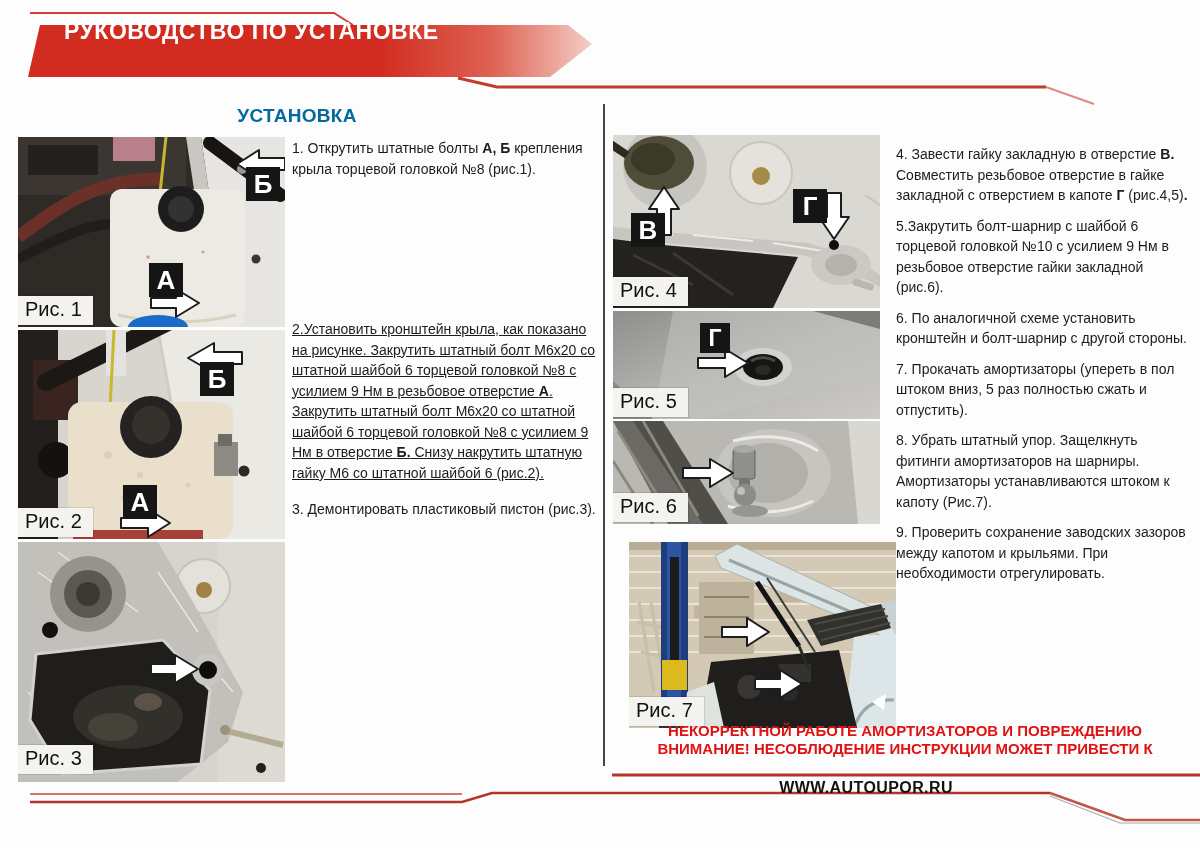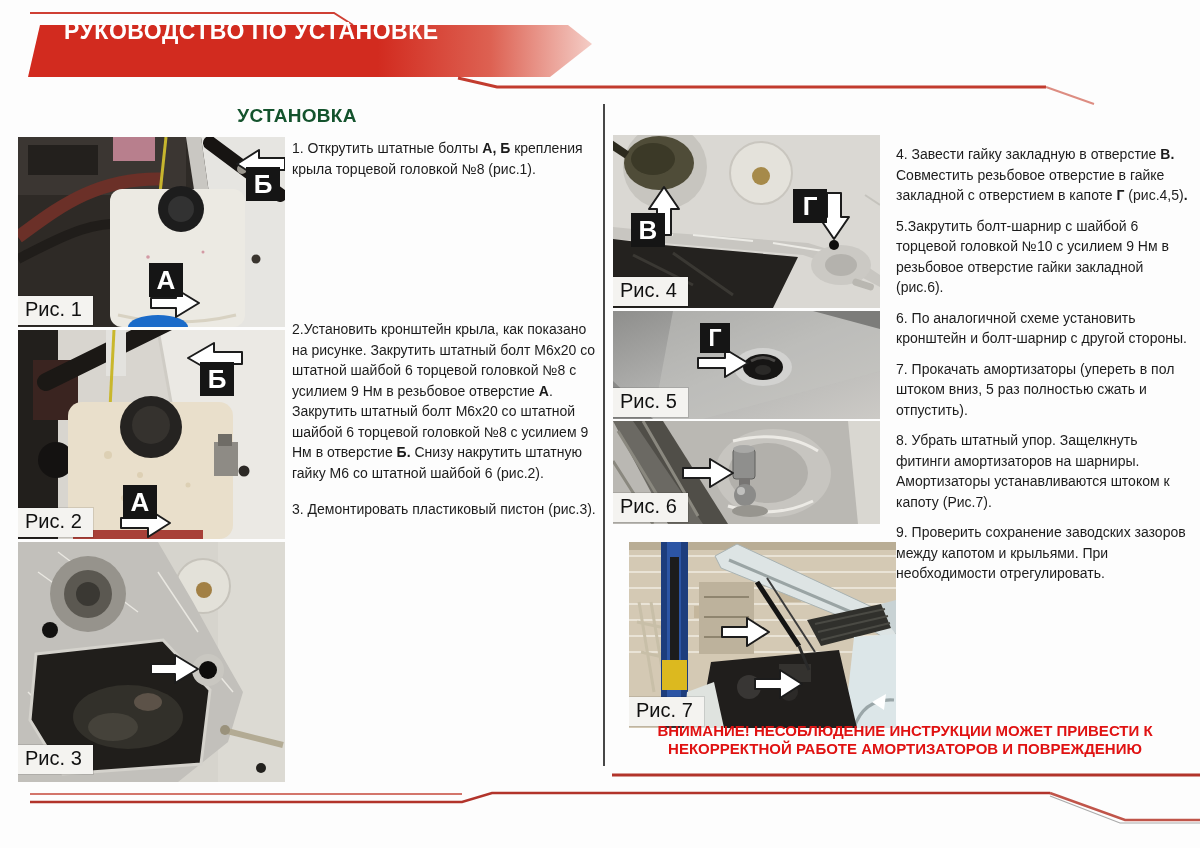--- a/index.html
+++ b/index.html
@@ -4,30 +4,30 @@
 <style>
   html,body{margin:0;padding:0;background:#fff;}
   .page{position:relative;width:1200px;height:848px;background:#fdfdfd;overflow:hidden;
         font-family:"Liberation Sans",sans-serif;}
   svg{display:block}
 
   
   .banner-title{position:absolute;left:64px;top:18px;width:520px;color:#fff;
     font-size:23px;font-weight:700;letter-spacing:.5px;}
   .section-title{position:absolute;left:177px;top:105px;width:240px;text-align:center;
-    color:#14532d;font-size:19px;font-weight:700;letter-spacing:.3px;}
+    color:#0369a1;font-size:19px;font-weight:700;letter-spacing:.3px;}
 
   
   .vdivider{position:absolute;left:603px;top:104px;width:2px;height:662px;background:#474747;}
   .steps{position:absolute;color:#1c1c1c;font-size:14px;line-height:20.5px;}
   .steps p{margin:0;}
   .steps p b{font-weight:700;}
   #steps-left{left:292px;top:138px;width:304px;}
   #steps-right{left:896px;top:136px;width:297px;}
-  #steps-left .step:nth-of-type(2){margin-top:140px;}
+  #steps-left .step:nth-of-type(2){margin-top:140px;text-decoration:underline;}
   #steps-left .step:nth-of-type(3){margin-top:16px;}
   #steps-right .step{margin-bottom:10px;margin-top:8px;}
 
   
   .photo{position:absolute;overflow:hidden;background:#9a9a96;}
   .photo svg{position:absolute;left:0;top:0;}
   .fig-label{position:absolute;left:0;bottom:2px;background:#f4f3f0;color:#111;
     font-size:20px;line-height:27px;padding:0 11px 2px 7px;
     box-shadow:0 0 0 1px rgba(0,0,0,.10);}
   .marker{position:absolute;width:34px;height:34px;background:#151515;color:#fff;
@@ -271,25 +271,26 @@
   <div class="steps" id="steps-right">
       <p class="step"><span>4. Завести гайку закладную в отверстие </span><b>В.</b><span> Совместить резьбовое отверстие в гайке закладной с отверстием в капоте </span><b>Г</b><span> (рис.4,5)</span><b>.</b></p>
       <p class="step"><span>5.Закрутить болт-шарнир с шайбой 6 торцевой головкой №10 с усилием 9 Нм в резьбовое отверстие гайки закладной (рис.6).</span></p>
       <p class="step"><span>6. По аналогичной схеме установить кронштейн и болт-шарнир с другой стороны.</span></p>
       <p class="step"><span>7. Прокачать амортизаторы (упереть в пол штоком вниз, 5 раз полностью сжать и отпустить).</span></p>
       <p class="step"><span>8. Убрать штатный упор. Защелкнуть фитинги амортизаторов на шарниры. Амортизаторы устанавливаются штоком к капоту (Рис.7).</span></p>
       <p class="step"><span>9. Проверить сохранение заводских зазоров между капотом и крыльями. При необходимости отрегулировать.</span></p>
     </div>
 
   <div class="warning">
+    <div>НЕКОРРЕКТНОЙ РАБОТЕ АМОРТИЗАТОРОВ И ПОВРЕЖДЕНИЮ</div>
     <div>ВНИМАНИЕ! НЕСОБЛЮДЕНИЕ ИНСТРУКЦИИ МОЖЕТ ПРИВЕСТИ К</div>
-    <div>НЕКОРРЕКТНОЙ РАБОТЕ АМОРТИЗАТОРОВ И ПОВРЕЖДЕНИЮ</div>
   </div>
 
   <svg class="deco" style="top:765px" width="1200" height="83" viewBox="0 765 1200 83">
     <path d="M612,775 H1200" stroke="#b2342b" stroke-width="3" fill="none"></path>
     <path d="M30,794 H462" stroke="#c4473a" stroke-width="1.5" fill="none"></path>
     <path d="M30,802 H462 L492,793 H1050" stroke="#b2342b" stroke-width="2.5" fill="none"></path>
     <path d="M1050,793 L1125,820 H1200" stroke="#c0554a" stroke-width="2.5" fill="none"></path>
     <path d="M1050,796 L1120,823 H1200" stroke="#aaaaaa" stroke-width="1.2" fill="none"></path>
   </svg>
+  <div class="website">WWW.AUTOUPOR.RU</div>
 
 </div>
 
 </body></html>

